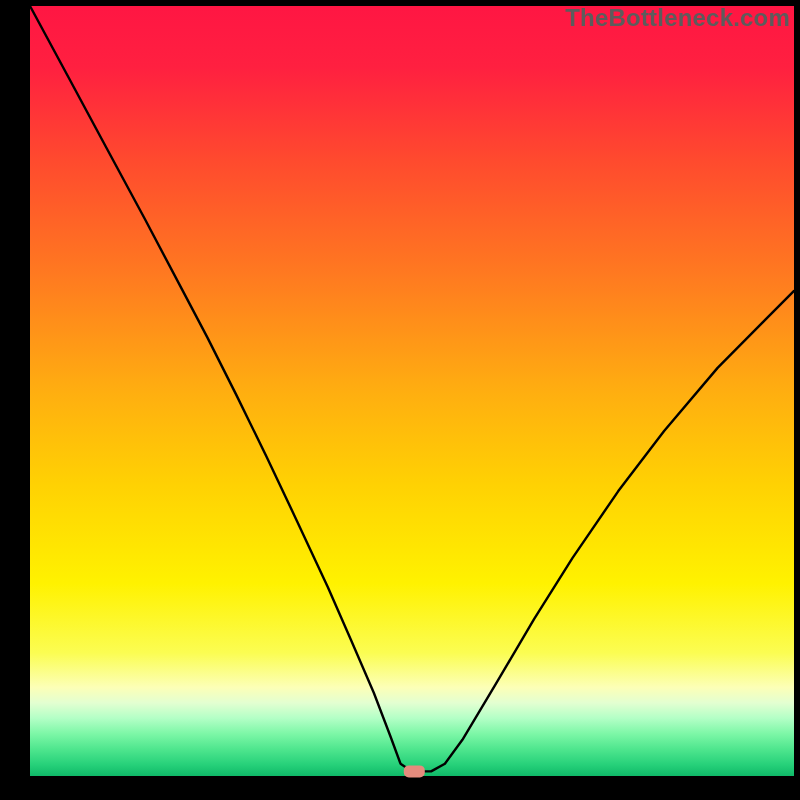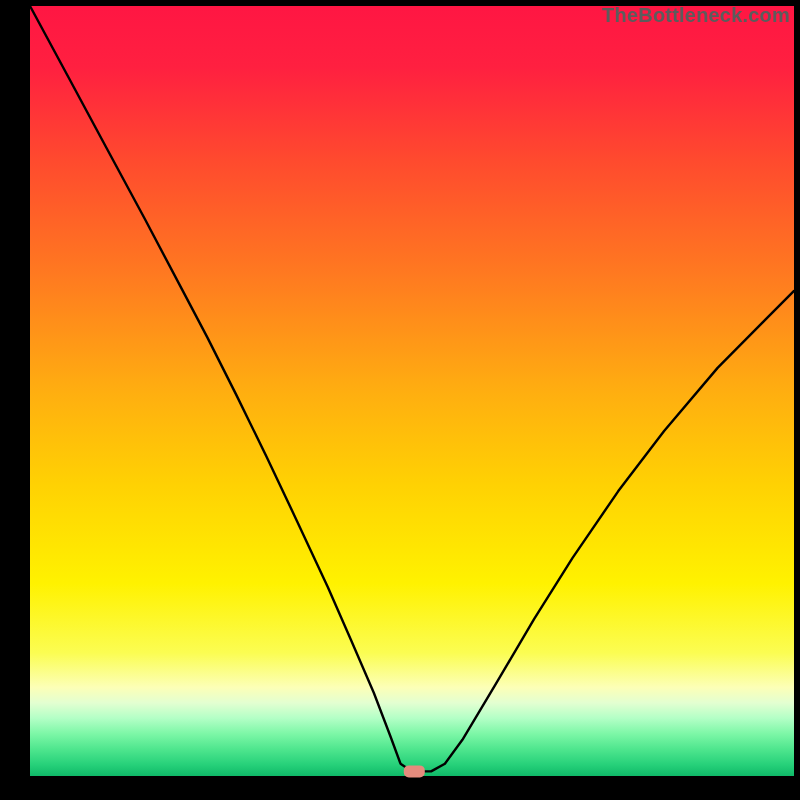--- a/index.html
+++ b/index.html
@@ -15,21 +15,21 @@
     position: relative;
     width: 800px;
     height: 800px;
     background: #000;
   }
   .watermark {
     position: absolute;
     top: 4px;
     right: 10px;
     color: #5c5c5c;
-    font-size: 20px;
+    font-size: 24px;
     font-weight: 600;
     letter-spacing: 0.2px;
     z-index: 20;
     user-select: none;
   }
   svg.plot {
     position: absolute;
     left: 0;
     top: 0;
     width: 800px;

